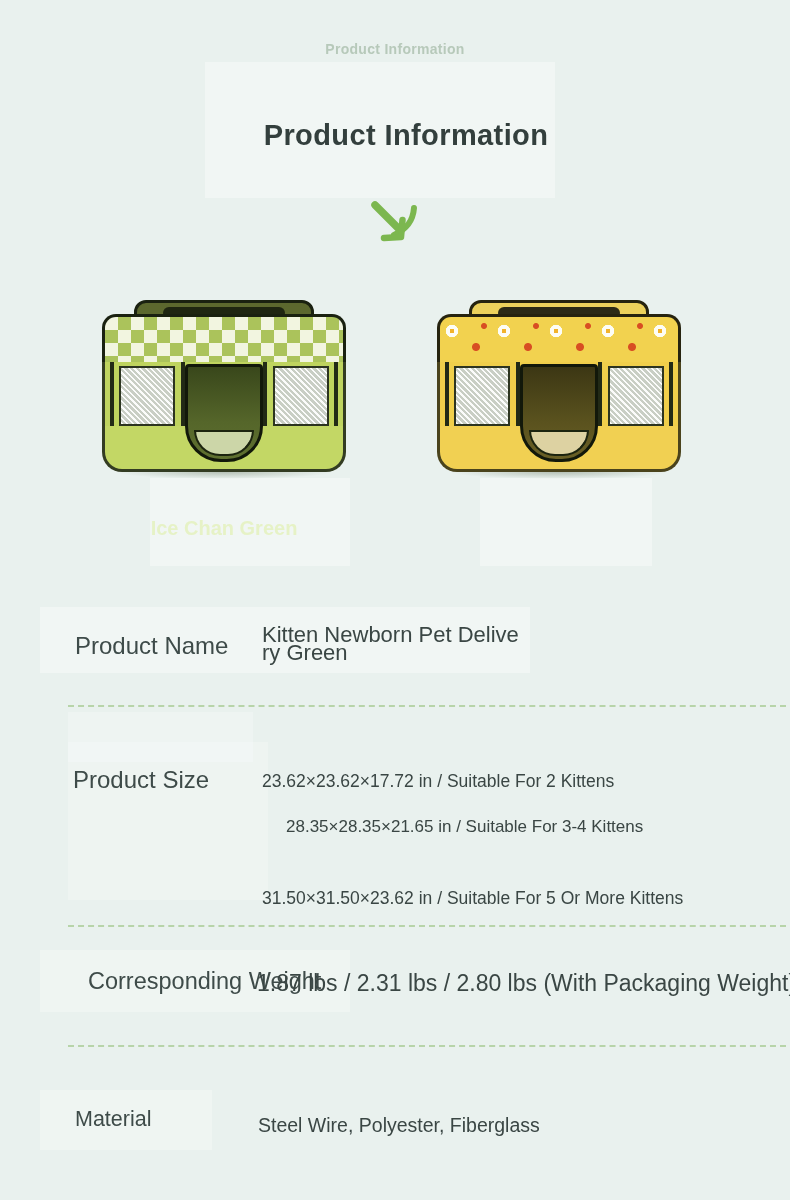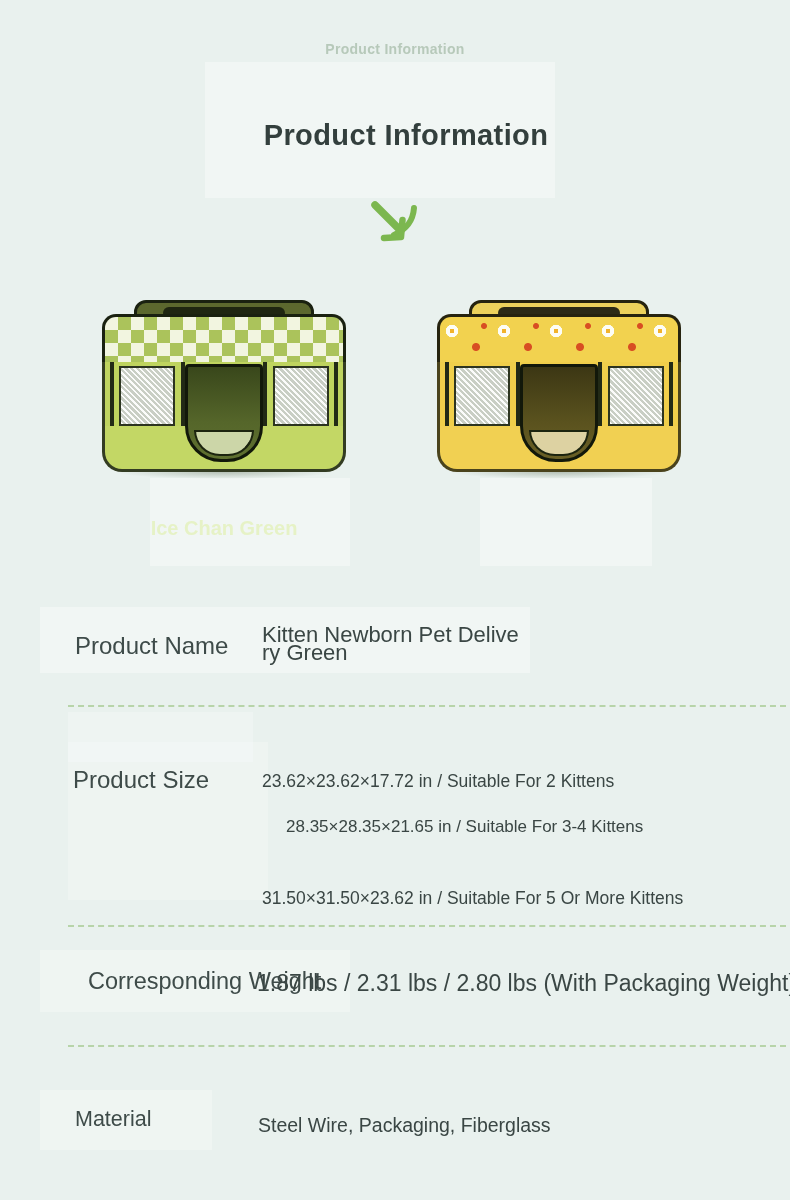--- a/index.html
+++ b/index.html
@@ -201,16 +201,16 @@
 
   <div class="divider div-2"></div>
 
   <div class="spec-label lbl-weight">Corresponding Weight</div>
   <div class="val val-weight">1.87 lbs / 2.31 lbs / 2.80 lbs (With Packaging Weight)</div>
 
   <div class="divider div-3"></div>
 
   <div class="spec-label lbl-material">Material</div>
   <div class="val val-material">
-    <span>Steel Wire, Packaging, Fiberglass</span>
+    <span>Steel Wire, Polyester, Fiberglass</span>
   </div>
 
 </div>
 
 </body></html>

